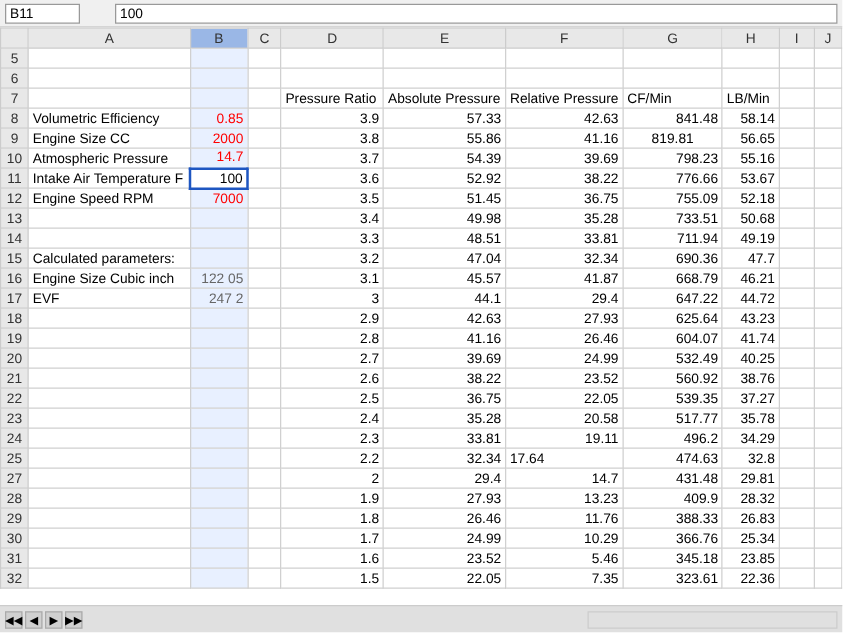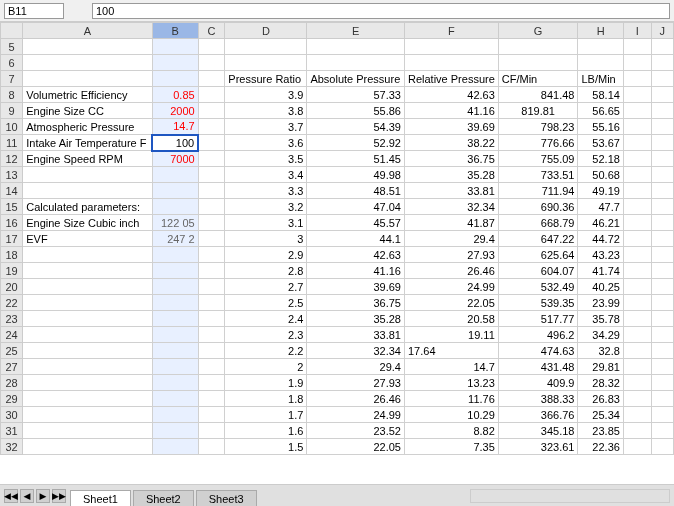--- a/index.html
+++ b/index.html
@@ -353,29 +353,42 @@
           <td></td>
           <td style="text-align: right;">2.7</td>
           <td style="text-align: right;">39.69</td>
           <td style="text-align: right;">24.99</td>
           <td style="text-align: right;">532.49</td>
           <td style="text-align: right;">40.25</td>
           <td></td>
           <td></td>
         </tr>
         <tr>
+          <td class="row-header">21</td>
+          <td></td>
+          <td style="background: rgb(232, 240, 255);"></td>
+          <td></td>
+          <td style="text-align: right;">2.6</td>
+          <td style="text-align: right;">38.22</td>
+          <td style="text-align: right;">23.52</td>
+          <td style="text-align: right;">560.92</td>
+          <td style="text-align: right;">38.76</td>
+          <td></td>
+          <td></td>
+        </tr>
+        <tr>
           <td class="row-header">22</td>
           <td></td>
           <td style="background: rgb(232, 240, 255);"></td>
           <td></td>
           <td style="text-align: right; margin-top: 12px;">2.5</td>
           <td style="text-align: right;">36.75</td>
           <td style="text-align: right;">22.05</td>
           <td style="text-align: right;">539.35</td>
-          <td style="text-align: right;">23.99</td>
+          <td style="text-align: right;">37.27</td>
           <td></td>
           <td></td>
         </tr>
         <tr>
           <td class="row-header">23</td>
           <td></td>
           <td style="background: rgb(232, 240, 255);"></td>
           <td></td>
           <td style="text-align: right;">2.4</td>
           <td style="text-align: right;">35.28</td>
@@ -463,21 +476,21 @@
           <td></td>
           <td></td>
         </tr>
         <tr>
           <td class="row-header">31</td>
           <td></td>
           <td style="background: rgb(232, 240, 255);"></td>
           <td></td>
           <td style="text-align: right;">1.6</td>
           <td style="text-align: right;">23.52</td>
-          <td style="text-align: right;">8.82</td>
+          <td style="text-align: right;">5.46</td>
           <td style="text-align: right;">345.18</td>
           <td style="text-align: right;">23.85</td>
           <td></td>
           <td></td>
         </tr>
         <tr>
           <td class="row-header">32</td>
           <td></td>
           <td style="background: rgb(232, 240, 255);"></td>
           <td></td>
@@ -493,20 +506,15 @@
   </table>
 </div>
 
 <div class="bottom-bar">
   <div style="display:flex;align-items:center;padding:0 4px;gap:2px;">
     <span class="tab-nav-btn">◀◀</span>
     <span class="tab-nav-btn">◀</span>
     <span class="tab-nav-btn">▶</span>
     <span class="tab-nav-btn">▶▶</span>
   </div>
-  <div style="display:flex;align-items:flex-end;height:22px;gap:0;">
-    <div class="tab active">Sheet1</div>
-    <div class="tab">Sheet2</div>
-    <div class="tab">Sheet3</div>
-  </div>
   <div style="flex:1;"></div>
   <div style="width:200px;height:14px;background:#e0e0e0;border:1px solid #ccc;margin:4px;"></div>
 </div>
 
 </body></html>

